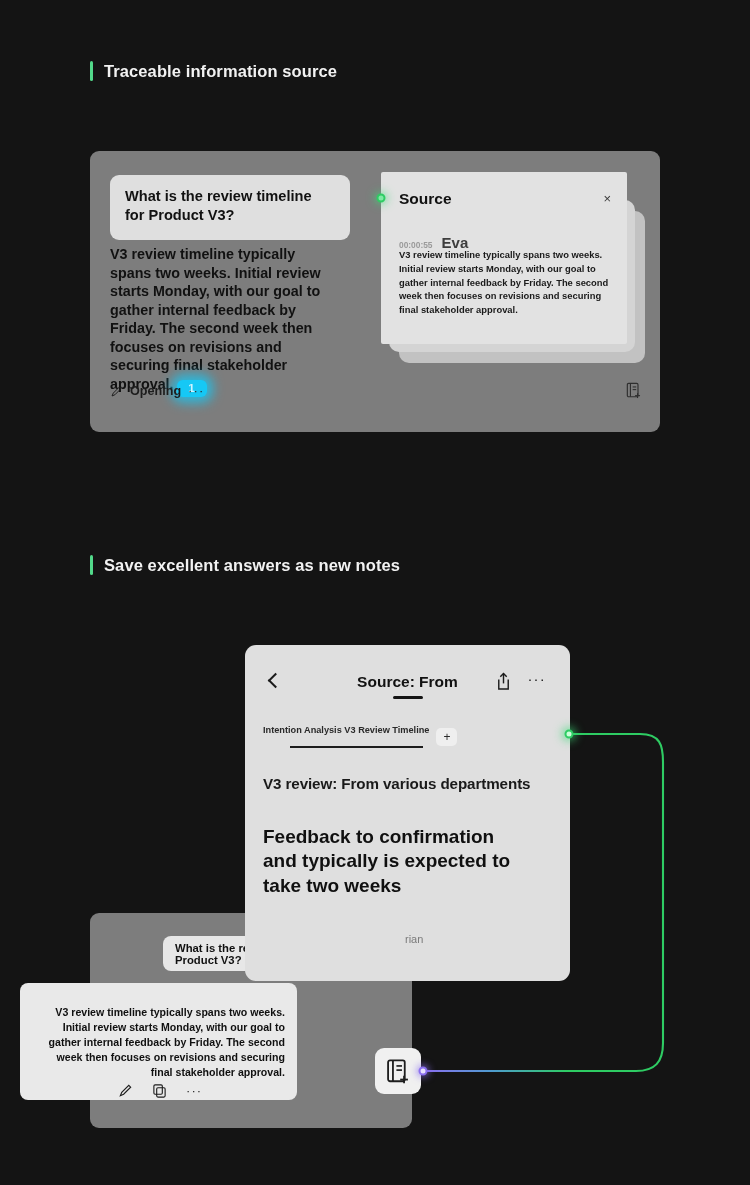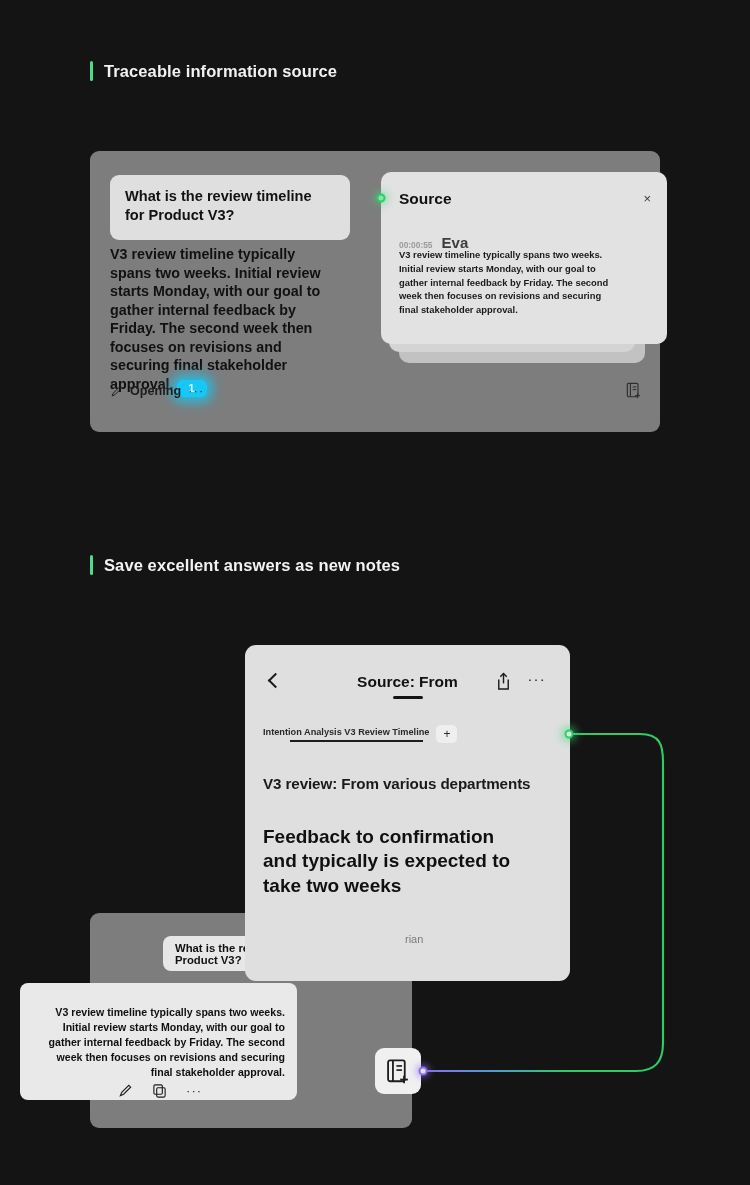--- a/index.html
+++ b/index.html
@@ -59,22 +59,22 @@
   .foot-right { position: absolute; right: 0; top: -2px; }
 
   
   .src-stack {
     position: absolute; border-radius: 10px;
     background: #cfcfcf;
   }
   #src-back2 { left: 399px; top: 211px; width: 246px; height: 152px; background: #c2c2c2; }
   #src-back1 { left: 389px; top: 200px; width: 246px; height: 152px; background: #d4d4d4; }
   #src-panel {
-    position: absolute; left: 381px; top: 172px; width: 286px; height: 172px;
-    background: #e2e2e2; border-radius: 10px;
+    position: absolute; left: 381px; top: 172px; width: 246px; height: 172px;
+    background: #e2e2e2; border-radius: 2px;
   }
   #src-title {
     position: absolute; left: 18px; top: 18px;
     color: #111; font-size: 15.5px; font-weight: 700;
   }
   #src-close {
     position: absolute; right: 16px; top: 21px;
     color: #3a3a3a; font-size: 13px; line-height: 12px; cursor: pointer;
   }
   #src-meta { position: absolute; left: 18px; top: 62px; display: flex; align-items: baseline; gap: 9px; }
@@ -112,21 +112,21 @@
     position: absolute; left: 50%; top: 51px; transform: translateX(-50%);
     width: 30px; height: 2.5px; background: #141414; border-radius: 2px;
   }
   #share-icon { position: absolute; right: 58px; top: 27px; cursor: pointer; }
   #notes-more {
     position: absolute; right: 24px; top: 31px;
     color: #1b1b1b; font-size: 15px; line-height: 6px; letter-spacing: 1.2px; cursor: pointer;
   }
 
   #tag-row { position: absolute; left: 18px; top: 80px; display: flex; align-items: center; gap: 7px; }
-  #tag-text { color: #2a2a2a; font-size: 9.2px; font-weight: 600; position: relative; padding-bottom: 5px; }
+  #tag-text { color: #2a2a2a; font-size: 9.2px; font-weight: 600; position: relative; padding-bottom: 13px; }
   #tag-text::after {
     content: ""; position: absolute; left: 27px; right: 6px; bottom: 0;
     height: 1.6px; background: #1d1d1d;
   }
   #tag-add {
     width: 21px; height: 18px; border-radius: 5px; background: #efefef;
     color: #2b2b2b; font-size: 12px; text-align: center; line-height: 18px; cursor: pointer;
   }
 
   #notes-sub {

